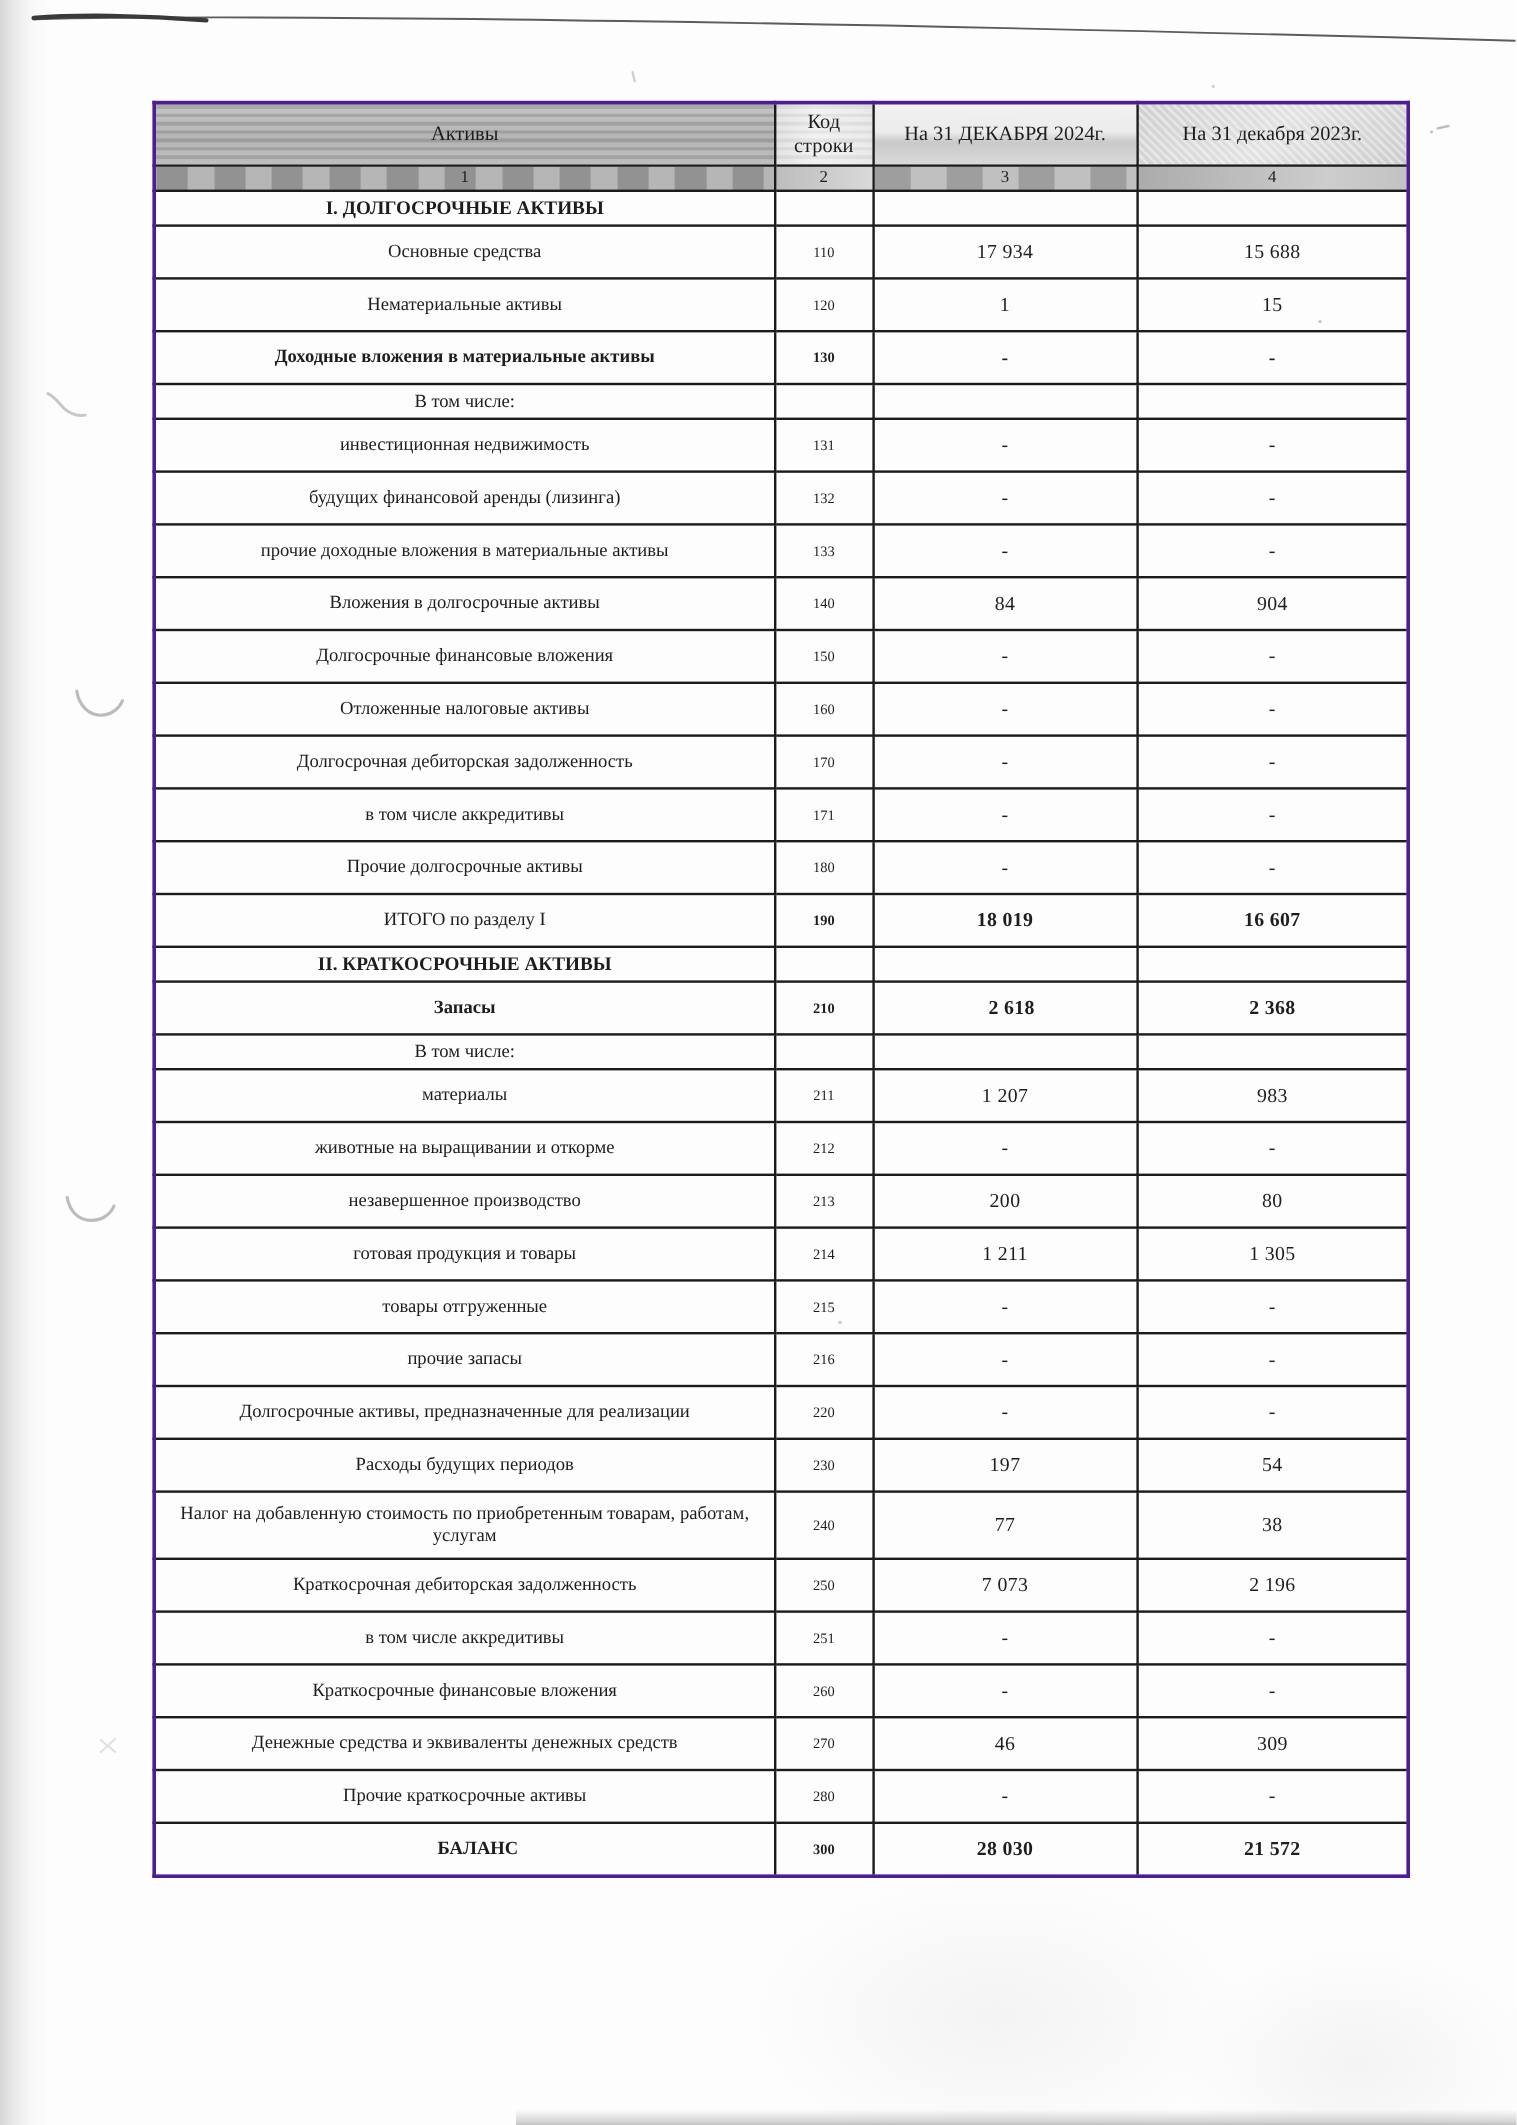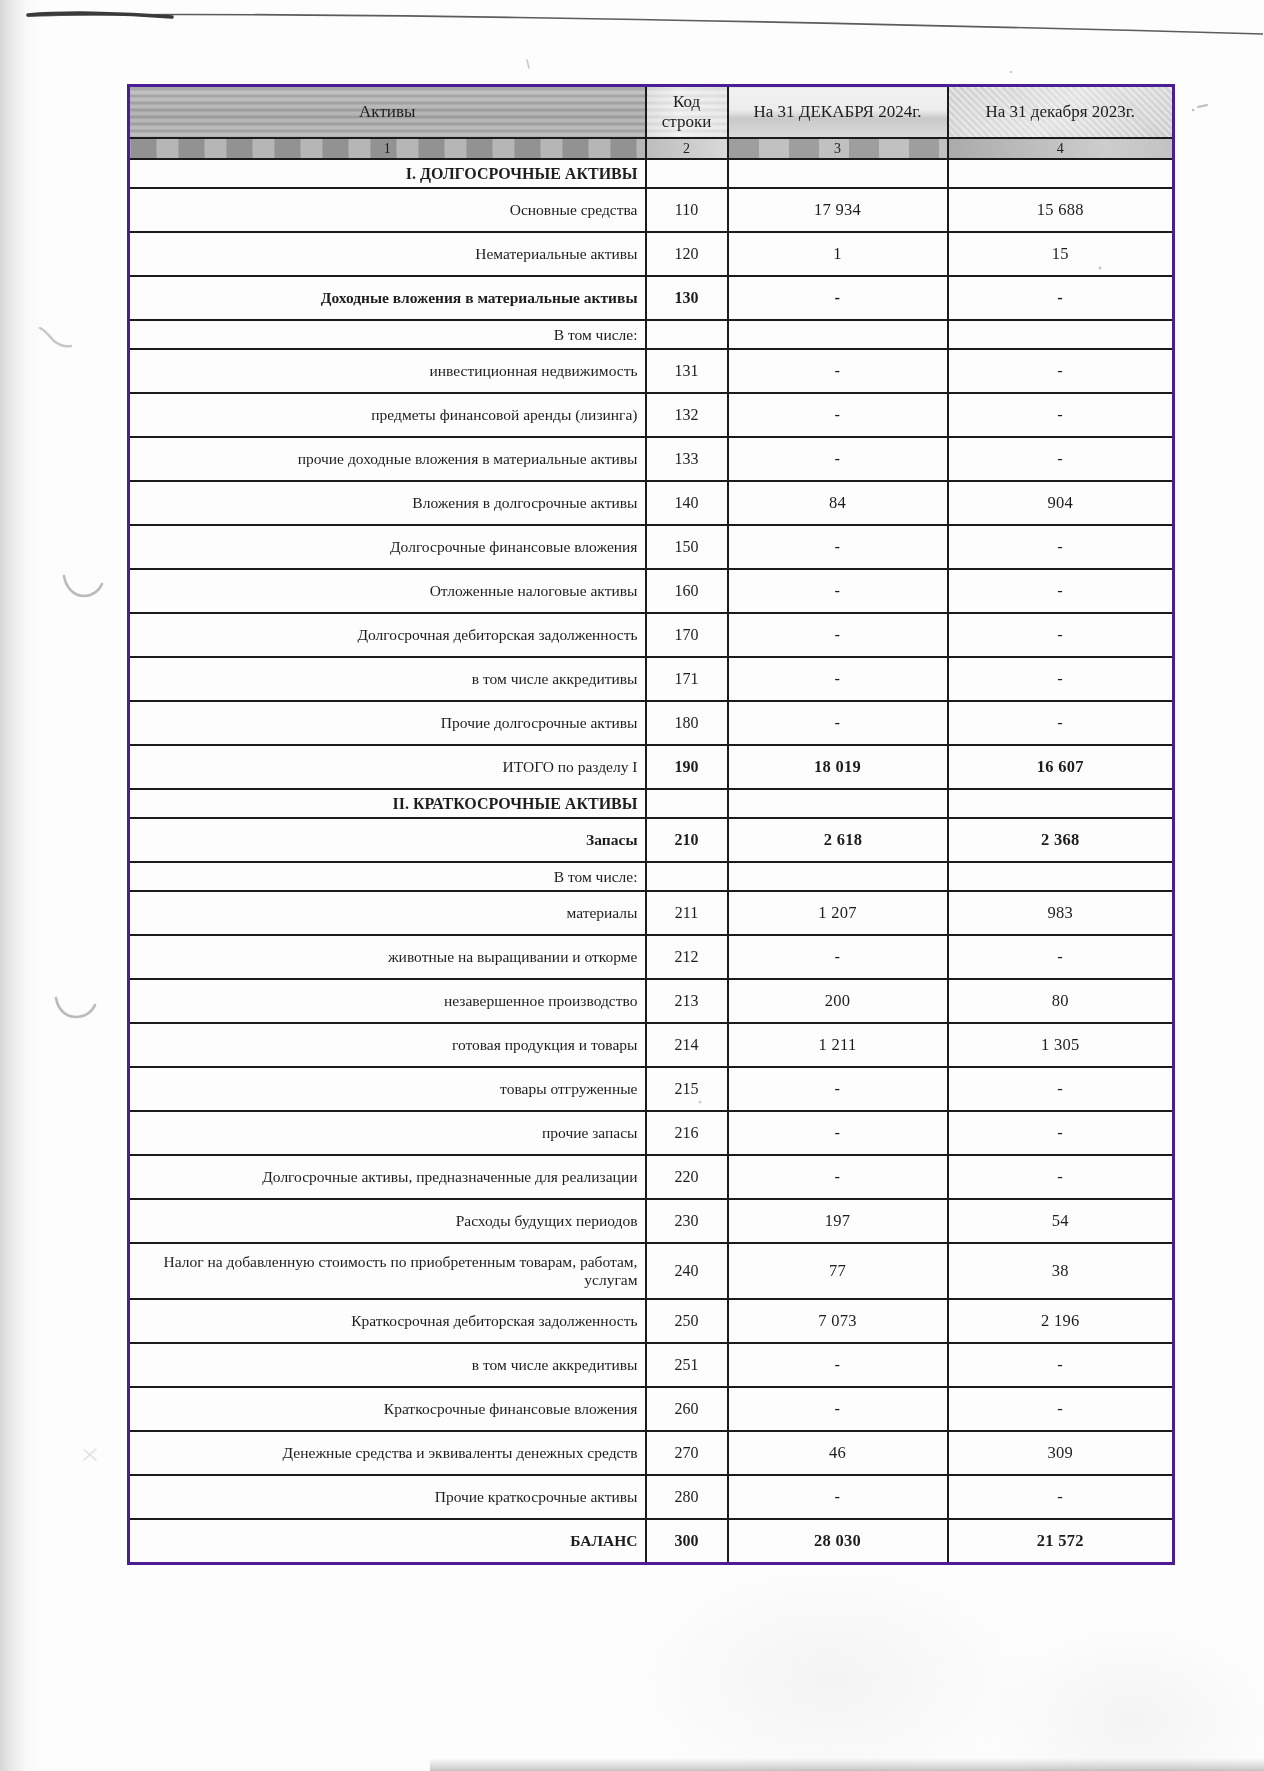--- a/index.html
+++ b/index.html
@@ -63,22 +63,22 @@
   tr.nums td:nth-child(1) {
     background:repeating-linear-gradient(90deg, rgba(90,90,90,.25) 0 26px, rgba(220,220,220,.3) 26px 48px), #a5a5a5;
   }
   tr.nums td:nth-child(2) { background:linear-gradient(90deg,#bdbdbd,#d9d9d9); }
   tr.nums td:nth-child(3) {
     background:repeating-linear-gradient(90deg, rgba(90,90,90,.2) 0 30px, rgba(225,225,225,.35) 30px 60px), #afafaf;
   }
   tr.nums td:nth-child(4) { background:linear-gradient(90deg,#ababab,#cdcdcd 70%,#c2c2c2); }
 
   
-  td.c-label { text-align:right; font-size:15.5px; padding:3px 7px;margin-top:34px; }
-  td.c-code  { text-align:center; font-size:16px; }
+  td.c-label { text-align:center; font-size:15.5px; padding:3px 7px;margin-top:34px; }
+  td.c-code  { text-align:center; font-size:12px; }
   td.c-num   { text-align:center; font-size:16.5px; letter-spacing:.3px; }
   tr.normal td { height:36px; }
   tr.section td, tr.sub td { height:21px; }
   tr.section td.c-label { font-weight:bold; font-size:16px; }
   tr.bold td { font-weight:bold; height:36px; }
   tr.tall td { height:48px; }
 </style>
 </head>
 <body>
 
@@ -141,21 +141,21 @@
           <td class="c-num"></td>
           <td class="c-num"></td>
         </tr>
         <tr class="normal">
           <td class="c-label">инвестиционная недвижимость</td>
           <td class="c-code">131</td>
           <td class="c-num">-</td>
           <td class="c-num">-</td>
         </tr>
         <tr class="normal">
-          <td class="c-label">предметы финансовой аренды (лизинга)</td>
+          <td class="c-label">будущих финансовой аренды (лизинга)</td>
           <td class="c-code">132</td>
           <td class="c-num">-</td>
           <td class="c-num">-</td>
         </tr>
         <tr class="normal">
           <td class="c-label">прочие доходные вложения в материальные активы</td>
           <td class="c-code">133</td>
           <td class="c-num">-</td>
           <td class="c-num">-</td>
         </tr>

